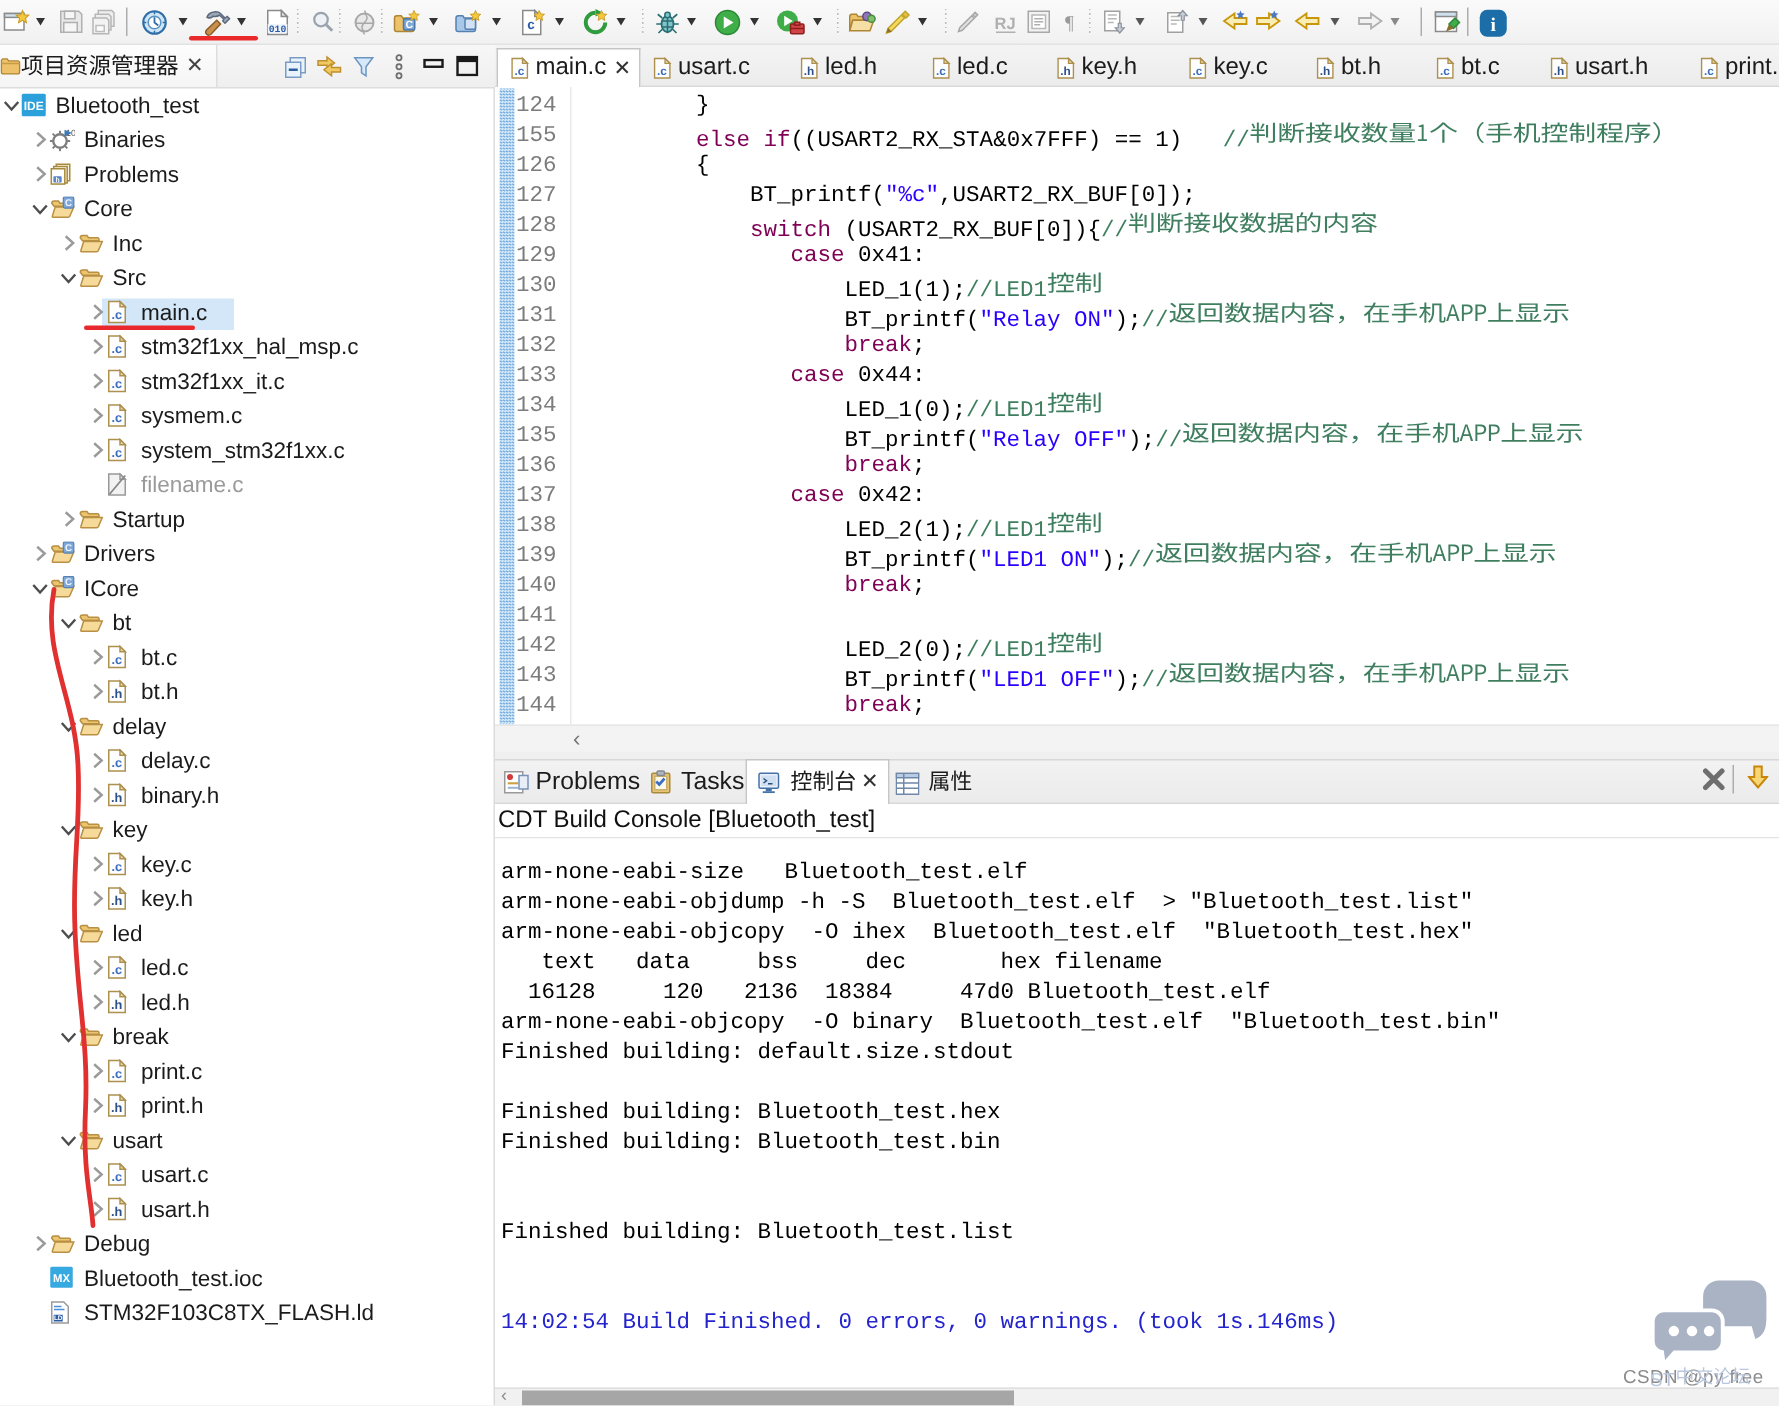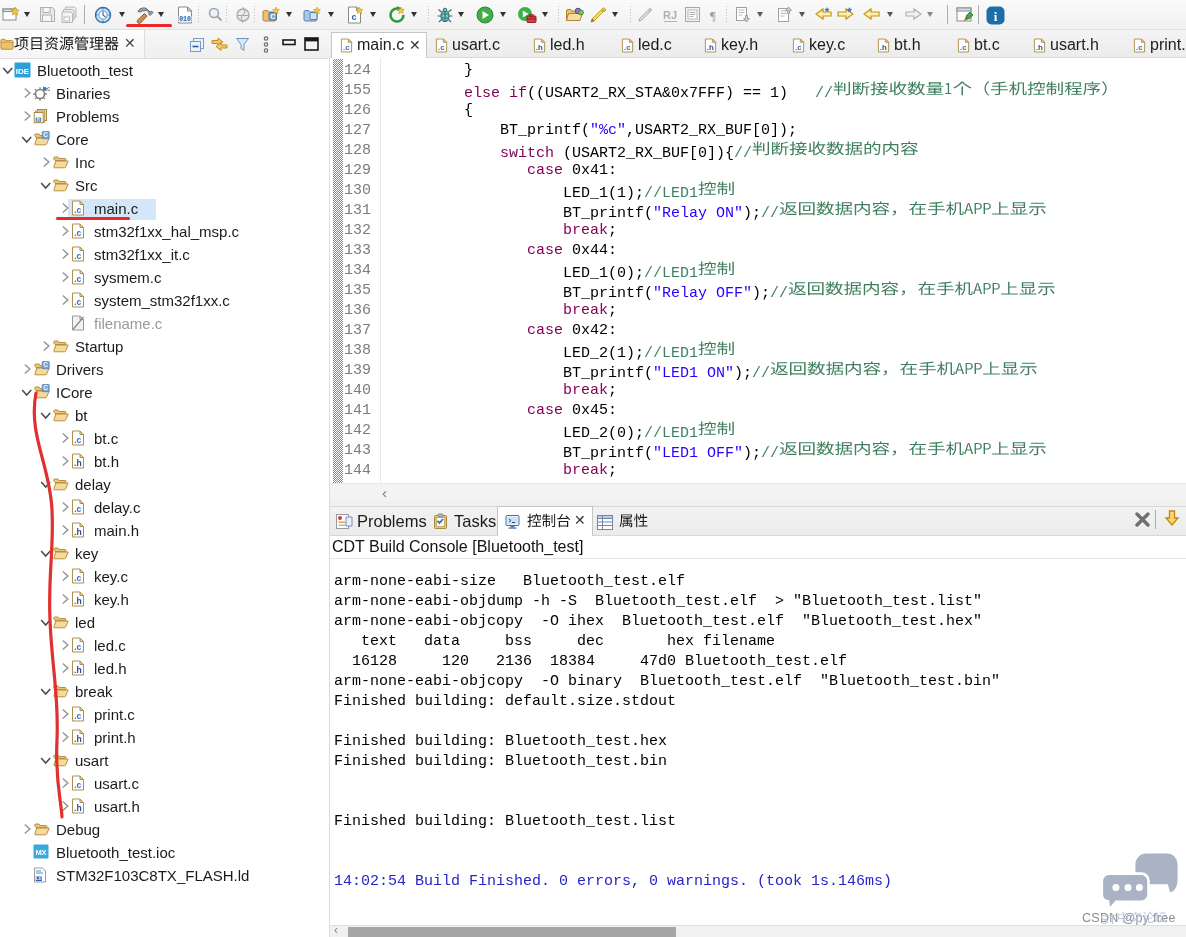--- a/index.html
+++ b/index.html
@@ -508,21 +508,21 @@
         <path d="M3.8 3.5 L8.8 8 L3.8 12.5" fill="none" stroke="#9a9a9a" stroke-width="1.6"></path>
       </svg>
     </div>
 <div style="position:absolute;left:71px;top:522.3px">
       <svg class="ti" width="14" height="16" viewBox="0 0 14 16">
         <path d="M1.5 1 h7.5 l3.5 3.5 v10.5 h-11 z" fill="#fefefe" stroke="#ad904e" stroke-width="1"></path>
         <path d="M9 1 l3.5 3.5 h-3.5 z" fill="#e7d9b4" stroke="#ad904e" stroke-width="1"></path>
         <text x="6.8" y="12.6" font-size="8.5" font-weight="bold" fill="#2d4f8a" text-anchor="middle" font-family="Liberation Sans">.h</text>
       </svg>
     </div>
-<div class="tl" style="left:94px;top:518.8px">main.h</div>
+<div class="tl" style="left:94px;top:518.8px">binary.h</div>
 <div style="position:absolute;left:40px;top:545.3px">
       <svg class="tw" width="16" height="16" viewBox="0 0 16 16">
         <path d="M1.2 6 L5.7 11 L10.2 6" fill="none" stroke="#4d4d4d" stroke-width="1.6"></path>
       </svg>
     </div>
 <div style="position:absolute;left:52px;top:545.3px">
       <svg class="ti" width="17" height="16" viewBox="0 0 17 16">
         <path d="M1.5 4.5 q0-1.5 1.5-1.5 h3 l1 1.5 h6 q1 0 1 1 v1 h-11 z" fill="#eac671" stroke="#b98f43" stroke-width="1"></path>
         <path d="M3.8 7 h12.4 l-2.6 6 q-.3.8-1.2.8 h-10 q-.8 0-.5-.8 z" fill="#f5da9a" stroke="#b98f43" stroke-width="1"></path>
       </svg>
@@ -830,21 +830,20 @@
 <div class="cl" style="top:341.3px">                   LED_2(1);<span class="c">//LED1<svg class="cj" width="38" height="17" viewBox="0 -13 38 17" style="vertical-align:-1px">
           <path d="M6.1 -0.3V0.8H17.9V-0.3H12.7V-3.4H17.0V-4.4H7.3V-3.4H11.3V-0.3ZM11.3 -12.4V-10.9H6.7V-8.3H7.9V-9.9H9.9C9.7 -7.8 9.3 -6.6 6.6 -6.0C6.8 -5.9 7.2 -5.5 7.3 -5.3C10.3 -6.0 11.0 -7.4 11.2 -9.9H12.9V-7.0C12.9 -6.0 13.2 -5.7 14.5 -5.7C14.8 -5.7 16.0 -5.7 16.2 -5.7C17.2 -5.7 17.6 -6.1 17.7 -7.5C17.4 -7.6 16.9 -7.8 16.6 -7.9C16.5 -6.8 16.5 -6.6 16.1 -6.6C15.8 -6.6 14.9 -6.6 14.7 -6.6C14.3 -6.6 14.2 -6.7 14.2 -7.0V-9.9H16.4V-8.5H17.7V-10.9H12.7V-12.4ZM3.1 -12.4V-9.4H0.8V-8.4H3.1V-5.4L0.5 -4.8L0.9 -3.7L3.1 -4.3V-0.1C3.1 0.1 3.0 0.2 2.8 0.2C2.6 0.2 1.8 0.2 1.0 0.1C1.2 0.5 1.4 0.9 1.4 1.2C2.6 1.2 3.3 1.2 3.8 1.0C4.2 0.8 4.4 0.5 4.4 -0.1V-4.7L6.5 -5.3L6.2 -6.3L4.4 -5.8V-8.4H6.4V-9.4H4.4V-12.4Z M31.1 -11.1V-2.9H32.4V-11.1ZM34.4 -12.3V-0.3C34.4 -0.1 34.3 -0.0 34.0 -0.0C33.7 -0.0 32.6 -0.0 31.5 -0.0C31.7 0.3 31.9 0.8 32.0 1.1C33.4 1.1 34.4 1.1 35.0 0.9C35.5 0.7 35.8 0.4 35.8 -0.4V-12.3ZM21.1 -12.1C20.8 -10.6 20.1 -9.2 19.3 -8.2C19.6 -8.1 20.2 -7.9 20.5 -7.8C20.8 -8.2 21.1 -8.7 21.4 -9.3H23.9V-7.7H19.3V-6.7H23.9V-5.2H20.2V-0.0H21.5V-4.2H23.9V1.2H25.2V-4.2H27.8V-1.2C27.8 -1.0 27.7 -0.9 27.5 -0.9C27.3 -0.9 26.7 -0.9 25.9 -1.0C26.1 -0.7 26.3 -0.3 26.3 0.0C27.4 0.0 28.1 0.0 28.5 -0.2C29.0 -0.3 29.1 -0.6 29.1 -1.1V-5.2H25.2V-6.7H29.7V-7.7H25.2V-9.3H29.0V-10.3H25.2V-12.4H23.9V-10.3H21.9C22.1 -10.8 22.3 -11.3 22.4 -11.9Z" fill="#3f7f5f"></path>
         </svg></span></div>
 <div class="ln" style="top:361.3px">139</div>
 <div class="cl" style="top:361.3px">                   BT_printf(<span class="s">"LED1 ON"</span>);<span class="c">//<svg class="cj" width="268" height="17" viewBox="0 -13 268 17" style="vertical-align:-1px">
           <path d="M1.1 -11.4C2.2 -10.7 3.5 -9.7 4.1 -9.0L5.2 -9.7C4.6 -10.4 3.3 -11.4 2.1 -12.1ZM4.6 -6.6H0.9V-5.5H3.3V-1.8C2.4 -1.2 1.4 -0.5 0.6 -0.1L1.4 1.1C2.3 0.4 3.2 -0.2 4.0 -0.9C5.2 0.3 7.0 0.8 9.5 0.9C11.5 1.0 15.4 0.9 17.5 0.9C17.5 0.5 17.7 -0.0 17.9 -0.3C15.7 -0.1 11.5 -0.1 9.5 -0.2C7.2 -0.2 5.5 -0.7 4.6 -1.8ZM7.1 -11.7V-8.3C7.1 -6.4 6.9 -3.8 5.1 -1.9C5.4 -1.8 6.0 -1.5 6.3 -1.3C8.0 -3.1 8.4 -5.6 8.5 -7.6H8.9C9.5 -6.1 10.4 -4.7 11.6 -3.6C10.4 -2.8 9.1 -2.2 7.7 -1.9C8.0 -1.6 8.4 -1.2 8.5 -0.9C10.0 -1.4 11.3 -2.0 12.5 -2.9C13.7 -2.0 15.2 -1.3 16.9 -0.8C17.1 -1.1 17.5 -1.5 17.8 -1.8C16.1 -2.1 14.7 -2.8 13.5 -3.6C14.9 -4.8 16.0 -6.4 16.6 -8.4L15.7 -8.6L15.4 -8.6H8.5V-10.7H17.2V-11.7ZM14.9 -7.6C14.3 -6.3 13.5 -5.3 12.5 -4.4C11.5 -5.3 10.8 -6.4 10.2 -7.6Z M25.5 -7.4H30.0V-4.0H25.5ZM24.1 -8.4V-3.0H31.4V-8.4ZM20.0 -11.8V1.2H21.5V0.4H34.1V1.2H35.6V-11.8ZM21.5 -0.7V-10.7H34.1V-0.7Z M45.1 -12.2C44.8 -11.6 44.2 -10.7 43.7 -10.2L44.7 -9.8C45.2 -10.3 45.8 -11.1 46.4 -11.7ZM38.5 -11.7C39.0 -11.1 39.5 -10.3 39.7 -9.8L40.8 -10.2C40.6 -10.7 40.1 -11.5 39.6 -12.1ZM48.7 -12.4C48.2 -9.8 47.2 -7.3 45.6 -5.8C45.9 -5.6 46.5 -5.2 46.8 -5.0C47.3 -5.5 47.7 -6.2 48.1 -6.9C48.6 -5.3 49.1 -4.0 49.8 -2.7C48.9 -1.6 47.7 -0.7 46.0 -0.0C45.5 -0.4 44.7 -0.8 43.9 -1.1C44.6 -1.8 45.0 -2.6 45.2 -3.6H46.9V-4.5H41.9L42.5 -5.6L42.2 -5.6H43.0V-7.9C43.9 -7.3 45.1 -6.6 45.5 -6.2L46.3 -7.0C45.8 -7.3 43.8 -8.4 43.0 -8.7V-8.8H46.8V-9.7H43.0V-12.4H41.7V-9.7H37.8V-8.8H41.3C40.4 -7.8 39.0 -6.9 37.6 -6.4C37.9 -6.2 38.2 -5.8 38.4 -5.6C39.5 -6.1 40.8 -6.9 41.7 -7.8V-5.7L41.2 -5.8L40.4 -4.5H37.7V-3.6H39.8C39.3 -2.8 38.8 -2.1 38.4 -1.5L39.6 -1.2L39.9 -1.6C40.6 -1.4 41.2 -1.1 41.8 -0.9C40.8 -0.3 39.5 0.0 37.8 0.3C38.0 0.5 38.3 0.9 38.4 1.2C40.4 0.8 41.9 0.4 43.0 -0.4C43.8 0.0 44.6 0.4 45.2 0.8L45.6 0.4C45.9 0.7 46.1 1.0 46.2 1.2C48.0 0.5 49.5 -0.5 50.6 -1.6C51.5 -0.4 52.6 0.5 54.0 1.2C54.3 0.9 54.7 0.4 55.0 0.2C53.5 -0.4 52.3 -1.4 51.4 -2.7C52.5 -4.3 53.3 -6.3 53.7 -8.7H54.9V-9.7H49.4C49.7 -10.5 49.9 -11.4 50.1 -12.3ZM41.3 -3.6H43.9C43.6 -2.8 43.3 -2.1 42.7 -1.6C42.0 -1.9 41.2 -2.2 40.5 -2.4ZM49.0 -8.7H52.3C51.9 -6.8 51.4 -5.2 50.7 -3.9C49.9 -5.3 49.4 -6.9 49.0 -8.7Z M64.5 -3.5V1.2H65.7V0.6H71.5V1.1H72.7V-3.5H69.2V-5.4H73.3V-6.3H69.2V-7.9H72.7V-11.8H62.8V-7.3C62.8 -5.0 62.7 -1.7 60.7 0.5C61.1 0.7 61.6 1.0 61.9 1.2C63.4 -0.6 64.0 -3.2 64.1 -5.4H67.8V-3.5ZM64.2 -10.8H71.3V-8.9H64.2ZM64.2 -7.9H67.8V-6.3H64.2L64.2 -7.3ZM65.7 -0.3V-2.6H71.5V-0.3ZM58.6 -12.4V-9.4H56.3V-8.4H58.6V-5.2C57.6 -4.9 56.7 -4.7 56.0 -4.6L56.4 -3.5L58.6 -4.0V-0.2C58.6 0.0 58.5 0.1 58.3 0.1C58.1 0.1 57.3 0.1 56.5 0.1C56.7 0.4 56.9 0.8 56.9 1.1C58.1 1.1 58.8 1.1 59.3 0.9C59.7 0.7 59.9 0.4 59.9 -0.2V-4.4L62.0 -4.9L61.8 -6.0L59.9 -5.5V-8.4H62.0V-9.4H59.9V-12.4Z M75.8 -9.9V1.2H77.2V-8.8H82.6C82.5 -6.9 81.8 -4.4 77.7 -2.6C78.0 -2.5 78.5 -2.0 78.7 -1.8C81.2 -3.0 82.6 -4.4 83.3 -5.8C85.0 -4.5 86.9 -3.0 87.8 -2.0L89.0 -2.7C87.8 -3.8 85.5 -5.6 83.7 -6.9C83.9 -7.5 84.0 -8.2 84.0 -8.8H89.4V-0.3C89.4 -0.0 89.3 0.1 89.0 0.1C88.6 0.1 87.3 0.1 86.0 0.0C86.2 0.4 86.4 0.9 86.5 1.2C88.2 1.2 89.3 1.2 90.0 1.0C90.6 0.8 90.8 0.4 90.8 -0.3V-9.9H84.0V-12.4H82.6V-9.9Z M98.7 -9.4C97.6 -8.3 95.9 -7.2 94.2 -6.6C94.5 -6.3 95.0 -5.9 95.2 -5.7C96.9 -6.5 98.8 -7.7 100.0 -9.0ZM103.4 -8.7C105.1 -7.9 107.2 -6.6 108.2 -5.8L109.3 -6.5C108.2 -7.3 106.1 -8.6 104.4 -9.4ZM107.0 -3.3C107.9 -2.8 108.8 -2.4 109.6 -2.1C109.8 -2.4 110.2 -2.8 110.5 -3.1C107.6 -4.0 104.4 -5.8 102.5 -7.7H101.0C99.6 -6.0 96.5 -4.0 93.3 -2.9C93.6 -2.7 94.0 -2.2 94.1 -2.0C95.0 -2.3 95.9 -2.7 96.7 -3.1V1.2H98.0V0.7H105.6V1.1H107.0ZM101.8 -6.7C102.8 -5.7 104.4 -4.7 106.0 -3.8H97.9C99.5 -4.7 100.9 -5.8 101.8 -6.7ZM98.0 -0.3V-2.8H105.6V-0.3ZM94.0 -11.1V-8.4H95.4V-10.0H108.1V-8.4H109.6V-11.1H102.5V-12.4H101.0V-11.1Z M113.9 1.6C115.9 1.0 117.1 -0.2 117.1 -1.8C117.1 -2.8 116.6 -3.5 115.6 -3.5C114.8 -3.5 114.1 -3.1 114.1 -2.4C114.1 -1.7 114.8 -1.4 115.5 -1.4L115.9 -1.4C115.8 -0.4 114.9 0.3 113.5 0.8Z M136.8 -12.4C136.5 -11.7 136.2 -10.9 135.8 -10.1H130.7V-9.1H135.2C134.0 -7.2 132.3 -5.4 130.2 -4.2C130.4 -4.0 130.8 -3.5 130.9 -3.2C131.7 -3.7 132.4 -4.2 133.1 -4.7V1.1H134.5V-6.0C135.4 -7.0 136.1 -8.0 136.8 -9.1H147.0V-10.1H137.3C137.7 -10.8 138.0 -11.5 138.2 -12.2ZM140.6 -8.3V-5.4H136.4V-4.4H140.6V-0.2H135.7V0.8H146.9V-0.2H142.0V-4.4H146.2V-5.4H142.0V-8.3Z M148.9 -4.8V-3.7H156.6V-0.4C156.6 -0.1 156.4 0.0 156.0 0.0C155.6 0.0 154.1 0.1 152.6 0.0C152.8 0.3 153.1 0.8 153.2 1.1C155.1 1.1 156.4 1.1 157.1 0.9C157.7 0.8 158.0 0.4 158.0 -0.4V-3.7H165.7V-4.8H158.0V-7.2H164.7V-8.2H158.0V-10.6C160.2 -10.8 162.3 -11.1 163.9 -11.5L162.8 -12.4C160.0 -11.7 154.6 -11.3 150.2 -11.1C150.3 -10.9 150.5 -10.5 150.5 -10.2C152.4 -10.2 154.5 -10.3 156.6 -10.5V-8.2H150.2V-7.2H156.6V-4.8Z M175.8 -11.6V-6.8C175.8 -4.5 175.5 -1.6 173.0 0.5C173.3 0.6 173.8 1.0 174.1 1.2C176.7 -1.0 177.1 -4.4 177.1 -6.8V-10.5H180.6V-1.0C180.6 0.3 180.7 0.5 181.0 0.8C181.3 0.9 181.7 1.0 182.1 1.0C182.3 1.0 182.8 1.0 183.1 1.0C183.4 1.0 183.8 1.0 184.0 0.8C184.3 0.7 184.5 0.4 184.6 0.0C184.6 -0.4 184.7 -1.5 184.7 -2.3C184.4 -2.4 183.9 -2.6 183.6 -2.8C183.6 -1.8 183.6 -1.0 183.6 -0.7C183.5 -0.3 183.5 -0.2 183.4 -0.1C183.3 -0.0 183.1 0.0 183.0 0.0C182.8 0.0 182.6 0.0 182.5 0.0C182.3 0.0 182.2 -0.0 182.1 -0.1C182.0 -0.1 182.0 -0.4 182.0 -0.9V-11.6ZM170.6 -12.4V-9.3H167.5V-8.2H170.4C169.7 -6.1 168.3 -3.8 167.0 -2.6C167.2 -2.3 167.6 -1.9 167.7 -1.6C168.8 -2.6 169.8 -4.3 170.6 -6.0V1.2H171.9V-5.6C172.6 -4.9 173.5 -4.0 173.9 -3.5L174.8 -4.4C174.3 -4.8 172.6 -6.3 171.9 -6.9V-8.2H174.7V-9.3H171.9V-12.4Z M185.1 0.0H186.5L187.5 -3.4H191.5L192.6 0.0H194.1L190.3 -11.0H188.8ZM187.9 -4.5 188.4 -6.1C188.8 -7.4 189.2 -8.6 189.5 -9.9H189.6C189.9 -8.6 190.3 -7.4 190.7 -6.1L191.2 -4.5Z M195.6 0.0H196.9V-4.4H198.8C201.2 -4.4 202.8 -5.4 202.8 -7.8C202.8 -10.2 201.1 -11.0 198.7 -11.0H195.6ZM196.9 -5.5V-9.9H198.5C200.4 -9.9 201.4 -9.4 201.4 -7.8C201.4 -6.2 200.5 -5.5 198.6 -5.5Z M204.6 0.0H206.0V-4.4H207.8C210.2 -4.4 211.8 -5.4 211.8 -7.8C211.8 -10.2 210.2 -11.0 207.7 -11.0H204.6ZM206.0 -5.5V-9.9H207.5C209.5 -9.9 210.5 -9.4 210.5 -7.8C210.5 -6.2 209.5 -5.5 207.6 -5.5Z M220.1 -12.2V-0.6H213.1V0.5H229.8V-0.6H221.5V-6.5H228.5V-7.6H221.5V-12.2Z M235.2 -8.4H244.7V-6.9H235.2ZM235.2 -10.8H244.7V-9.3H235.2ZM233.8 -11.7V-6.0H246.1V-11.7ZM245.9 -4.9C245.3 -3.9 244.1 -2.7 243.3 -1.9L244.4 -1.4C245.2 -2.2 246.3 -3.4 247.1 -4.4ZM232.9 -4.4C233.7 -3.4 234.6 -2.1 235.0 -1.4L236.1 -1.8C235.7 -2.6 234.8 -3.8 234.0 -4.8ZM241.2 -5.4V-0.6H238.5V-5.4H237.2V-0.6H231.4V0.5H248.5V-0.6H242.6V-5.4Z M253.5 -5.2C252.7 -3.5 251.3 -1.9 249.8 -0.8C250.1 -0.7 250.8 -0.4 251.1 -0.2C252.5 -1.3 254.0 -3.1 254.9 -4.9ZM261.8 -4.7C263.2 -3.3 264.6 -1.4 265.1 -0.1L266.5 -0.7C265.9 -1.9 264.5 -3.8 263.1 -5.2ZM251.9 -11.3V-10.2H265.0V-11.3ZM250.2 -7.7V-6.6H257.7V-0.3C257.7 -0.0 257.6 0.0 257.2 0.0C256.9 0.0 255.7 0.0 254.4 0.0C254.6 0.3 254.8 0.8 254.9 1.2C256.6 1.2 257.7 1.2 258.3 1.0C259.0 0.8 259.2 0.5 259.2 -0.3V-6.6H266.6V-7.7Z" fill="#3f7f5f"></path>
         </svg></span></div>
 <div class="ln" style="top:381.3px">140</div>
 <div class="cl" style="top:381.3px">                   <span class="k">break</span>;</div>
 <div class="ln" style="top:401.3px">141</div>
-<div class="cl" style="top:401.3px">               <span class="k">case</span> 0x45:</div>
 <div class="ln" style="top:421.3px">142</div>
 <div class="cl" style="top:421.3px">                   LED_2(0);<span class="c">//LED1<svg class="cj" width="38" height="17" viewBox="0 -13 38 17" style="vertical-align:-1px">
           <path d="M6.1 -0.3V0.8H17.9V-0.3H12.7V-3.4H17.0V-4.4H7.3V-3.4H11.3V-0.3ZM11.3 -12.4V-10.9H6.7V-8.3H7.9V-9.9H9.9C9.7 -7.8 9.3 -6.6 6.6 -6.0C6.8 -5.9 7.2 -5.5 7.3 -5.3C10.3 -6.0 11.0 -7.4 11.2 -9.9H12.9V-7.0C12.9 -6.0 13.2 -5.7 14.5 -5.7C14.8 -5.7 16.0 -5.7 16.2 -5.7C17.2 -5.7 17.6 -6.1 17.7 -7.5C17.4 -7.6 16.9 -7.8 16.6 -7.9C16.5 -6.8 16.5 -6.6 16.1 -6.6C15.8 -6.6 14.9 -6.6 14.7 -6.6C14.3 -6.6 14.2 -6.7 14.2 -7.0V-9.9H16.4V-8.5H17.7V-10.9H12.7V-12.4ZM3.1 -12.4V-9.4H0.8V-8.4H3.1V-5.4L0.5 -4.8L0.9 -3.7L3.1 -4.3V-0.1C3.1 0.1 3.0 0.2 2.8 0.2C2.6 0.2 1.8 0.2 1.0 0.1C1.2 0.5 1.4 0.9 1.4 1.2C2.6 1.2 3.3 1.2 3.8 1.0C4.2 0.8 4.4 0.5 4.4 -0.1V-4.7L6.5 -5.3L6.2 -6.3L4.4 -5.8V-8.4H6.4V-9.4H4.4V-12.4Z M31.1 -11.1V-2.9H32.4V-11.1ZM34.4 -12.3V-0.3C34.4 -0.1 34.3 -0.0 34.0 -0.0C33.7 -0.0 32.6 -0.0 31.5 -0.0C31.7 0.3 31.9 0.8 32.0 1.1C33.4 1.1 34.4 1.1 35.0 0.9C35.5 0.7 35.8 0.4 35.8 -0.4V-12.3ZM21.1 -12.1C20.8 -10.6 20.1 -9.2 19.3 -8.2C19.6 -8.1 20.2 -7.9 20.5 -7.8C20.8 -8.2 21.1 -8.7 21.4 -9.3H23.9V-7.7H19.3V-6.7H23.9V-5.2H20.2V-0.0H21.5V-4.2H23.9V1.2H25.2V-4.2H27.8V-1.2C27.8 -1.0 27.7 -0.9 27.5 -0.9C27.3 -0.9 26.7 -0.9 25.9 -1.0C26.1 -0.7 26.3 -0.3 26.3 0.0C27.4 0.0 28.1 0.0 28.5 -0.2C29.0 -0.3 29.1 -0.6 29.1 -1.1V-5.2H25.2V-6.7H29.7V-7.7H25.2V-9.3H29.0V-10.3H25.2V-12.4H23.9V-10.3H21.9C22.1 -10.8 22.3 -11.3 22.4 -11.9Z" fill="#3f7f5f"></path>
         </svg></span></div>
 <div class="ln" style="top:441.3px">143</div>
 <div class="cl" style="top:441.3px">                   BT_printf(<span class="s">"LED1 OFF"</span>);<span class="c">//<svg class="cj" width="268" height="17" viewBox="0 -13 268 17" style="vertical-align:-1px">
           <path d="M1.1 -11.4C2.2 -10.7 3.5 -9.7 4.1 -9.0L5.2 -9.7C4.6 -10.4 3.3 -11.4 2.1 -12.1ZM4.6 -6.6H0.9V-5.5H3.3V-1.8C2.4 -1.2 1.4 -0.5 0.6 -0.1L1.4 1.1C2.3 0.4 3.2 -0.2 4.0 -0.9C5.2 0.3 7.0 0.8 9.5 0.9C11.5 1.0 15.4 0.9 17.5 0.9C17.5 0.5 17.7 -0.0 17.9 -0.3C15.7 -0.1 11.5 -0.1 9.5 -0.2C7.2 -0.2 5.5 -0.7 4.6 -1.8ZM7.1 -11.7V-8.3C7.1 -6.4 6.9 -3.8 5.1 -1.9C5.4 -1.8 6.0 -1.5 6.3 -1.3C8.0 -3.1 8.4 -5.6 8.5 -7.6H8.9C9.5 -6.1 10.4 -4.7 11.6 -3.6C10.4 -2.8 9.1 -2.2 7.7 -1.9C8.0 -1.6 8.4 -1.2 8.5 -0.9C10.0 -1.4 11.3 -2.0 12.5 -2.9C13.7 -2.0 15.2 -1.3 16.9 -0.8C17.1 -1.1 17.5 -1.5 17.8 -1.8C16.1 -2.1 14.7 -2.8 13.5 -3.6C14.9 -4.8 16.0 -6.4 16.6 -8.4L15.7 -8.6L15.4 -8.6H8.5V-10.7H17.2V-11.7ZM14.9 -7.6C14.3 -6.3 13.5 -5.3 12.5 -4.4C11.5 -5.3 10.8 -6.4 10.2 -7.6Z M25.5 -7.4H30.0V-4.0H25.5ZM24.1 -8.4V-3.0H31.4V-8.4ZM20.0 -11.8V1.2H21.5V0.4H34.1V1.2H35.6V-11.8ZM21.5 -0.7V-10.7H34.1V-0.7Z M45.1 -12.2C44.8 -11.6 44.2 -10.7 43.7 -10.2L44.7 -9.8C45.2 -10.3 45.8 -11.1 46.4 -11.7ZM38.5 -11.7C39.0 -11.1 39.5 -10.3 39.7 -9.8L40.8 -10.2C40.6 -10.7 40.1 -11.5 39.6 -12.1ZM48.7 -12.4C48.2 -9.8 47.2 -7.3 45.6 -5.8C45.9 -5.6 46.5 -5.2 46.8 -5.0C47.3 -5.5 47.7 -6.2 48.1 -6.9C48.6 -5.3 49.1 -4.0 49.8 -2.7C48.9 -1.6 47.7 -0.7 46.0 -0.0C45.5 -0.4 44.7 -0.8 43.9 -1.1C44.6 -1.8 45.0 -2.6 45.2 -3.6H46.9V-4.5H41.9L42.5 -5.6L42.2 -5.6H43.0V-7.9C43.9 -7.3 45.1 -6.6 45.5 -6.2L46.3 -7.0C45.8 -7.3 43.8 -8.4 43.0 -8.7V-8.8H46.8V-9.7H43.0V-12.4H41.7V-9.7H37.8V-8.8H41.3C40.4 -7.8 39.0 -6.9 37.6 -6.4C37.9 -6.2 38.2 -5.8 38.4 -5.6C39.5 -6.1 40.8 -6.9 41.7 -7.8V-5.7L41.2 -5.8L40.4 -4.5H37.7V-3.6H39.8C39.3 -2.8 38.8 -2.1 38.4 -1.5L39.6 -1.2L39.9 -1.6C40.6 -1.4 41.2 -1.1 41.8 -0.9C40.8 -0.3 39.5 0.0 37.8 0.3C38.0 0.5 38.3 0.9 38.4 1.2C40.4 0.8 41.9 0.4 43.0 -0.4C43.8 0.0 44.6 0.4 45.2 0.8L45.6 0.4C45.9 0.7 46.1 1.0 46.2 1.2C48.0 0.5 49.5 -0.5 50.6 -1.6C51.5 -0.4 52.6 0.5 54.0 1.2C54.3 0.9 54.7 0.4 55.0 0.2C53.5 -0.4 52.3 -1.4 51.4 -2.7C52.5 -4.3 53.3 -6.3 53.7 -8.7H54.9V-9.7H49.4C49.7 -10.5 49.9 -11.4 50.1 -12.3ZM41.3 -3.6H43.9C43.6 -2.8 43.3 -2.1 42.7 -1.6C42.0 -1.9 41.2 -2.2 40.5 -2.4ZM49.0 -8.7H52.3C51.9 -6.8 51.4 -5.2 50.7 -3.9C49.9 -5.3 49.4 -6.9 49.0 -8.7Z M64.5 -3.5V1.2H65.7V0.6H71.5V1.1H72.7V-3.5H69.2V-5.4H73.3V-6.3H69.2V-7.9H72.7V-11.8H62.8V-7.3C62.8 -5.0 62.7 -1.7 60.7 0.5C61.1 0.7 61.6 1.0 61.9 1.2C63.4 -0.6 64.0 -3.2 64.1 -5.4H67.8V-3.5ZM64.2 -10.8H71.3V-8.9H64.2ZM64.2 -7.9H67.8V-6.3H64.2L64.2 -7.3ZM65.7 -0.3V-2.6H71.5V-0.3ZM58.6 -12.4V-9.4H56.3V-8.4H58.6V-5.2C57.6 -4.9 56.7 -4.7 56.0 -4.6L56.4 -3.5L58.6 -4.0V-0.2C58.6 0.0 58.5 0.1 58.3 0.1C58.1 0.1 57.3 0.1 56.5 0.1C56.7 0.4 56.9 0.8 56.9 1.1C58.1 1.1 58.8 1.1 59.3 0.9C59.7 0.7 59.9 0.4 59.9 -0.2V-4.4L62.0 -4.9L61.8 -6.0L59.9 -5.5V-8.4H62.0V-9.4H59.9V-12.4Z M75.8 -9.9V1.2H77.2V-8.8H82.6C82.5 -6.9 81.8 -4.4 77.7 -2.6C78.0 -2.5 78.5 -2.0 78.7 -1.8C81.2 -3.0 82.6 -4.4 83.3 -5.8C85.0 -4.5 86.9 -3.0 87.8 -2.0L89.0 -2.7C87.8 -3.8 85.5 -5.6 83.7 -6.9C83.9 -7.5 84.0 -8.2 84.0 -8.8H89.4V-0.3C89.4 -0.0 89.3 0.1 89.0 0.1C88.6 0.1 87.3 0.1 86.0 0.0C86.2 0.4 86.4 0.9 86.5 1.2C88.2 1.2 89.3 1.2 90.0 1.0C90.6 0.8 90.8 0.4 90.8 -0.3V-9.9H84.0V-12.4H82.6V-9.9Z M98.7 -9.4C97.6 -8.3 95.9 -7.2 94.2 -6.6C94.5 -6.3 95.0 -5.9 95.2 -5.7C96.9 -6.5 98.8 -7.7 100.0 -9.0ZM103.4 -8.7C105.1 -7.9 107.2 -6.6 108.2 -5.8L109.3 -6.5C108.2 -7.3 106.1 -8.6 104.4 -9.4ZM107.0 -3.3C107.9 -2.8 108.8 -2.4 109.6 -2.1C109.8 -2.4 110.2 -2.8 110.5 -3.1C107.6 -4.0 104.4 -5.8 102.5 -7.7H101.0C99.6 -6.0 96.5 -4.0 93.3 -2.9C93.6 -2.7 94.0 -2.2 94.1 -2.0C95.0 -2.3 95.9 -2.7 96.7 -3.1V1.2H98.0V0.7H105.6V1.1H107.0ZM101.8 -6.7C102.8 -5.7 104.4 -4.7 106.0 -3.8H97.9C99.5 -4.7 100.9 -5.8 101.8 -6.7ZM98.0 -0.3V-2.8H105.6V-0.3ZM94.0 -11.1V-8.4H95.4V-10.0H108.1V-8.4H109.6V-11.1H102.5V-12.4H101.0V-11.1Z M113.9 1.6C115.9 1.0 117.1 -0.2 117.1 -1.8C117.1 -2.8 116.6 -3.5 115.6 -3.5C114.8 -3.5 114.1 -3.1 114.1 -2.4C114.1 -1.7 114.8 -1.4 115.5 -1.4L115.9 -1.4C115.8 -0.4 114.9 0.3 113.5 0.8Z M136.8 -12.4C136.5 -11.7 136.2 -10.9 135.8 -10.1H130.7V-9.1H135.2C134.0 -7.2 132.3 -5.4 130.2 -4.2C130.4 -4.0 130.8 -3.5 130.9 -3.2C131.7 -3.7 132.4 -4.2 133.1 -4.7V1.1H134.5V-6.0C135.4 -7.0 136.1 -8.0 136.8 -9.1H147.0V-10.1H137.3C137.7 -10.8 138.0 -11.5 138.2 -12.2ZM140.6 -8.3V-5.4H136.4V-4.4H140.6V-0.2H135.7V0.8H146.9V-0.2H142.0V-4.4H146.2V-5.4H142.0V-8.3Z M148.9 -4.8V-3.7H156.6V-0.4C156.6 -0.1 156.4 0.0 156.0 0.0C155.6 0.0 154.1 0.1 152.6 0.0C152.8 0.3 153.1 0.8 153.2 1.1C155.1 1.1 156.4 1.1 157.1 0.9C157.7 0.8 158.0 0.4 158.0 -0.4V-3.7H165.7V-4.8H158.0V-7.2H164.7V-8.2H158.0V-10.6C160.2 -10.8 162.3 -11.1 163.9 -11.5L162.8 -12.4C160.0 -11.7 154.6 -11.3 150.2 -11.1C150.3 -10.9 150.5 -10.5 150.5 -10.2C152.4 -10.2 154.5 -10.3 156.6 -10.5V-8.2H150.2V-7.2H156.6V-4.8Z M175.8 -11.6V-6.8C175.8 -4.5 175.5 -1.6 173.0 0.5C173.3 0.6 173.8 1.0 174.1 1.2C176.7 -1.0 177.1 -4.4 177.1 -6.8V-10.5H180.6V-1.0C180.6 0.3 180.7 0.5 181.0 0.8C181.3 0.9 181.7 1.0 182.1 1.0C182.3 1.0 182.8 1.0 183.1 1.0C183.4 1.0 183.8 1.0 184.0 0.8C184.3 0.7 184.5 0.4 184.6 0.0C184.6 -0.4 184.7 -1.5 184.7 -2.3C184.4 -2.4 183.9 -2.6 183.6 -2.8C183.6 -1.8 183.6 -1.0 183.6 -0.7C183.5 -0.3 183.5 -0.2 183.4 -0.1C183.3 -0.0 183.1 0.0 183.0 0.0C182.8 0.0 182.6 0.0 182.5 0.0C182.3 0.0 182.2 -0.0 182.1 -0.1C182.0 -0.1 182.0 -0.4 182.0 -0.9V-11.6ZM170.6 -12.4V-9.3H167.5V-8.2H170.4C169.7 -6.1 168.3 -3.8 167.0 -2.6C167.2 -2.3 167.6 -1.9 167.7 -1.6C168.8 -2.6 169.8 -4.3 170.6 -6.0V1.2H171.9V-5.6C172.6 -4.9 173.5 -4.0 173.9 -3.5L174.8 -4.4C174.3 -4.8 172.6 -6.3 171.9 -6.9V-8.2H174.7V-9.3H171.9V-12.4Z M185.1 0.0H186.5L187.5 -3.4H191.5L192.6 0.0H194.1L190.3 -11.0H188.8ZM187.9 -4.5 188.4 -6.1C188.8 -7.4 189.2 -8.6 189.5 -9.9H189.6C189.9 -8.6 190.3 -7.4 190.7 -6.1L191.2 -4.5Z M195.6 0.0H196.9V-4.4H198.8C201.2 -4.4 202.8 -5.4 202.8 -7.8C202.8 -10.2 201.1 -11.0 198.7 -11.0H195.6ZM196.9 -5.5V-9.9H198.5C200.4 -9.9 201.4 -9.4 201.4 -7.8C201.4 -6.2 200.5 -5.5 198.6 -5.5Z M204.6 0.0H206.0V-4.4H207.8C210.2 -4.4 211.8 -5.4 211.8 -7.8C211.8 -10.2 210.2 -11.0 207.7 -11.0H204.6ZM206.0 -5.5V-9.9H207.5C209.5 -9.9 210.5 -9.4 210.5 -7.8C210.5 -6.2 209.5 -5.5 207.6 -5.5Z M220.1 -12.2V-0.6H213.1V0.5H229.8V-0.6H221.5V-6.5H228.5V-7.6H221.5V-12.2Z M235.2 -8.4H244.7V-6.9H235.2ZM235.2 -10.8H244.7V-9.3H235.2ZM233.8 -11.7V-6.0H246.1V-11.7ZM245.9 -4.9C245.3 -3.9 244.1 -2.7 243.3 -1.9L244.4 -1.4C245.2 -2.2 246.3 -3.4 247.1 -4.4ZM232.9 -4.4C233.7 -3.4 234.6 -2.1 235.0 -1.4L236.1 -1.8C235.7 -2.6 234.8 -3.8 234.0 -4.8ZM241.2 -5.4V-0.6H238.5V-5.4H237.2V-0.6H231.4V0.5H248.5V-0.6H242.6V-5.4Z M253.5 -5.2C252.7 -3.5 251.3 -1.9 249.8 -0.8C250.1 -0.7 250.8 -0.4 251.1 -0.2C252.5 -1.3 254.0 -3.1 254.9 -4.9ZM261.8 -4.7C263.2 -3.3 264.6 -1.4 265.1 -0.1L266.5 -0.7C265.9 -1.9 264.5 -3.8 263.1 -5.2ZM251.9 -11.3V-10.2H265.0V-11.3ZM250.2 -7.7V-6.6H257.7V-0.3C257.7 -0.0 257.6 0.0 257.2 0.0C256.9 0.0 255.7 0.0 254.4 0.0C254.6 0.3 254.8 0.8 254.9 1.2C256.6 1.2 257.7 1.2 258.3 1.0C259.0 0.8 259.2 0.5 259.2 -0.3V-6.6H266.6V-7.7Z" fill="#3f7f5f"></path>
         </svg></span></div>
 <div class="ln" style="top:461.3px">144</div>
 <div class="cl" style="top:461.3px">                   <span class="k">break</span>;</div>

